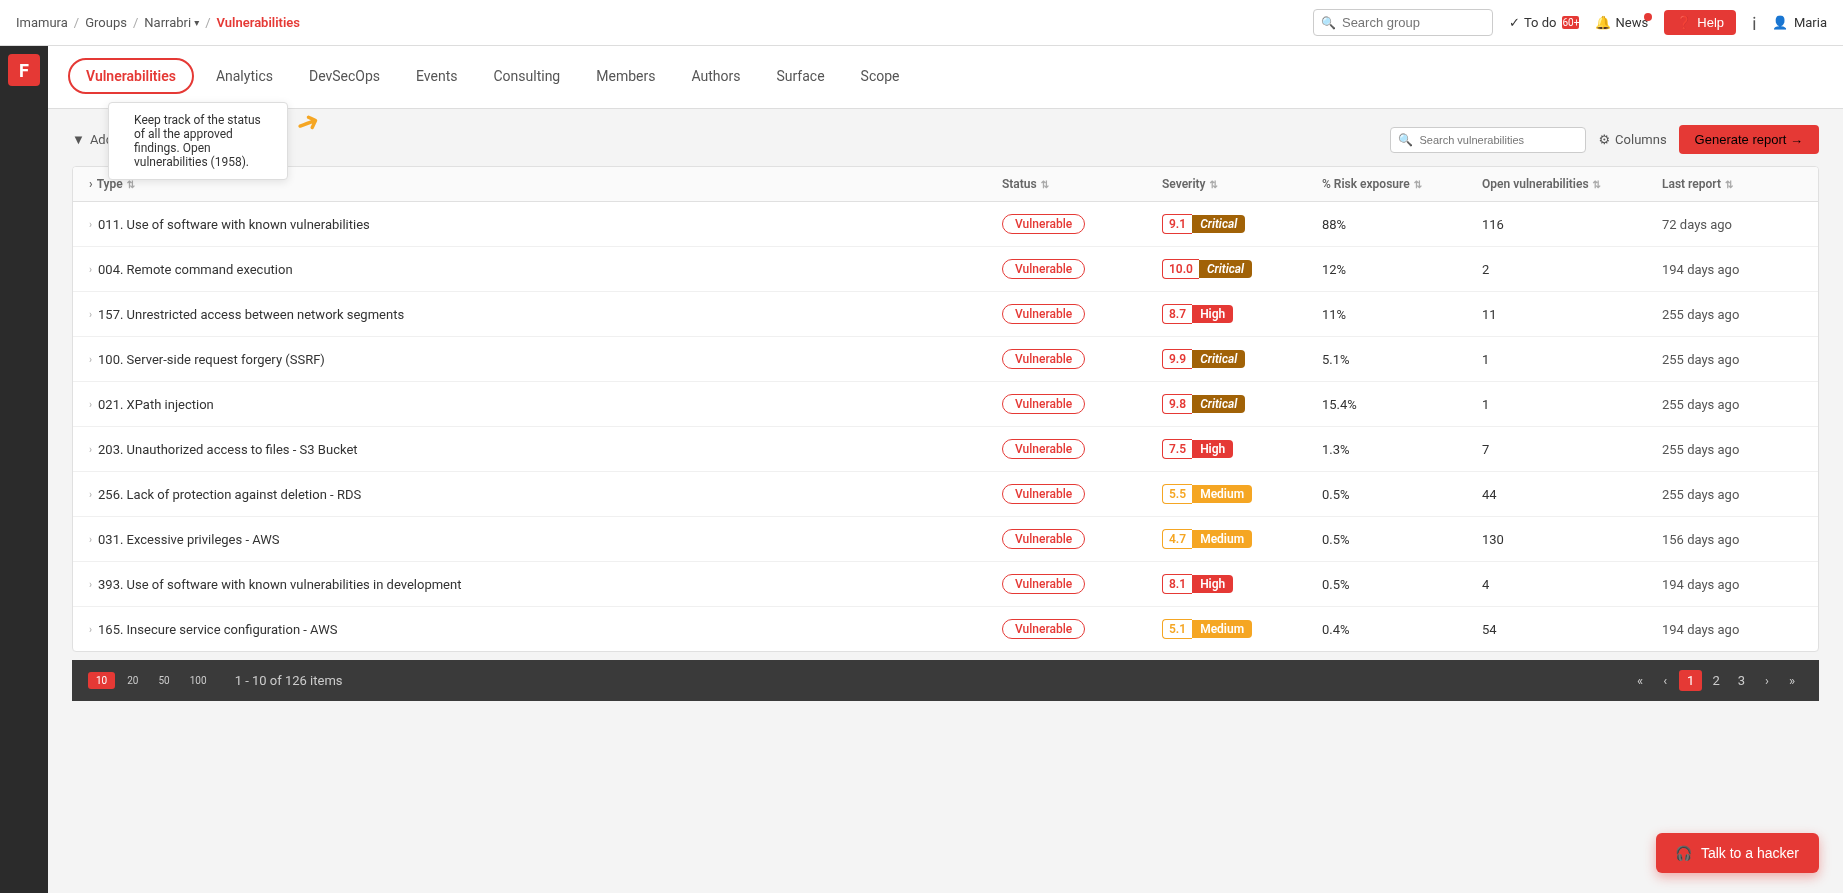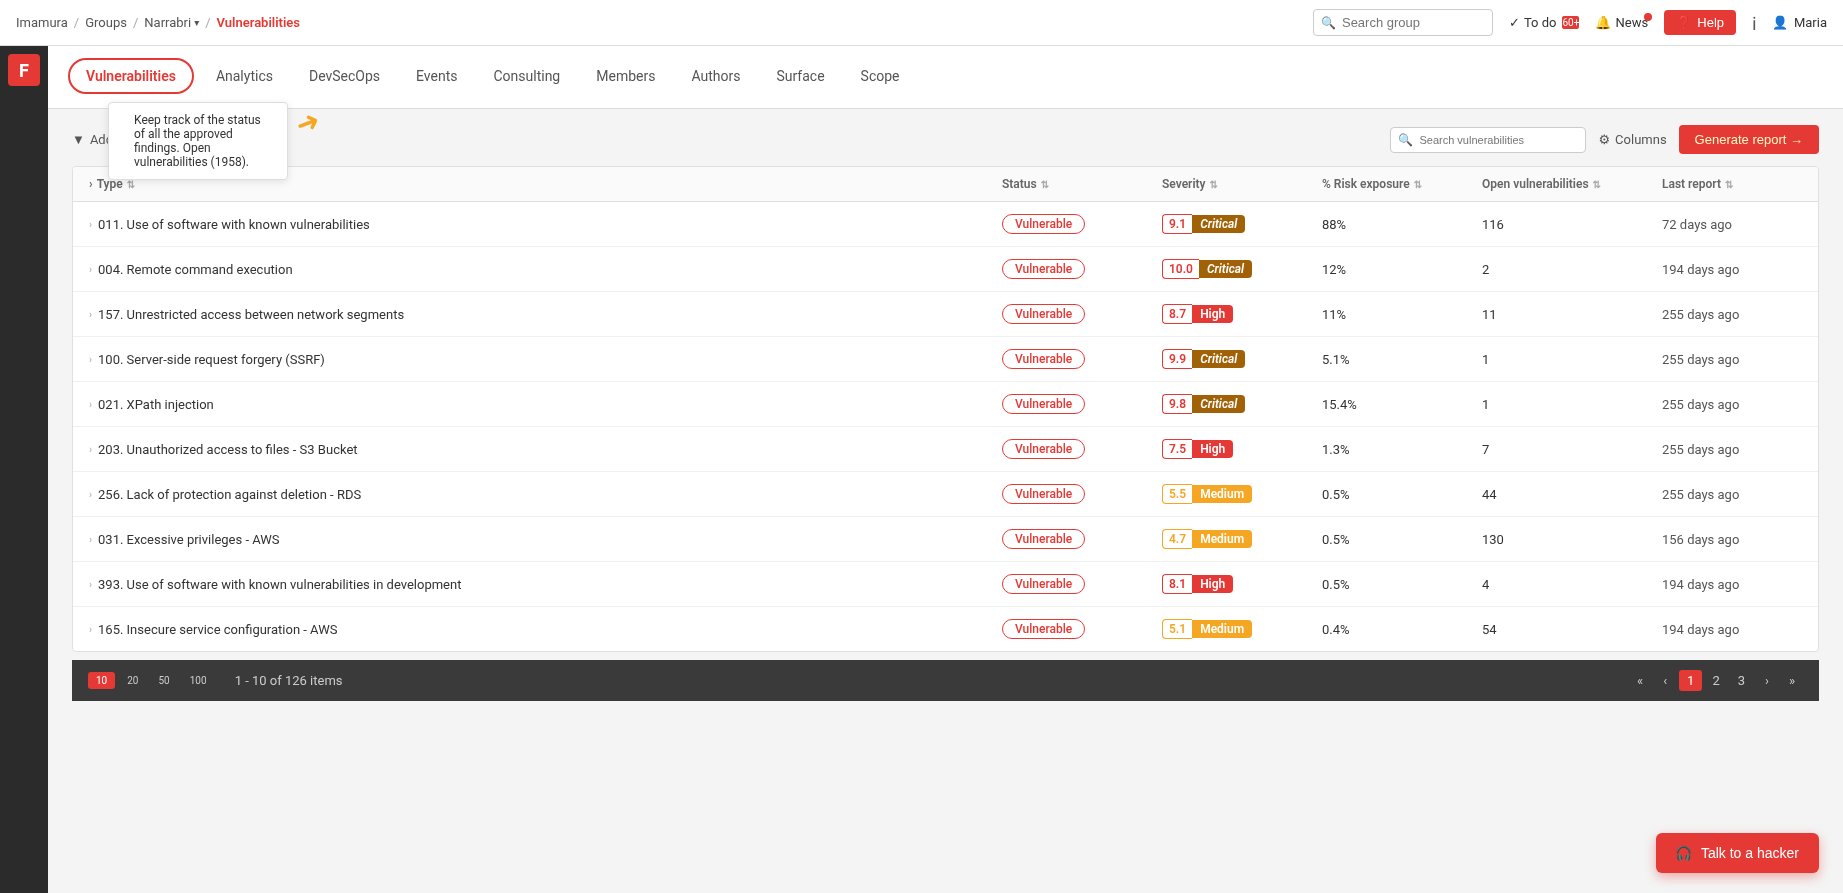--- a/index.html
+++ b/index.html
@@ -252,21 +252,21 @@
     .columns-btn {
       display: flex;
       align-items: center;
       gap: 5px;
       font-size: 13px;
       color: #555;
       cursor: pointer;
     }
     .gen-report-btn {
       background: #e53935;
-      color: #fef9c3;
+      color: #000000;
       border: none;
       border-radius: 4px;
       padding: 7px 16px;
       font-size: 13px;
       cursor: pointer;
       display: flex;
       align-items: flex-start;
       gap: 5px;
     }
 

